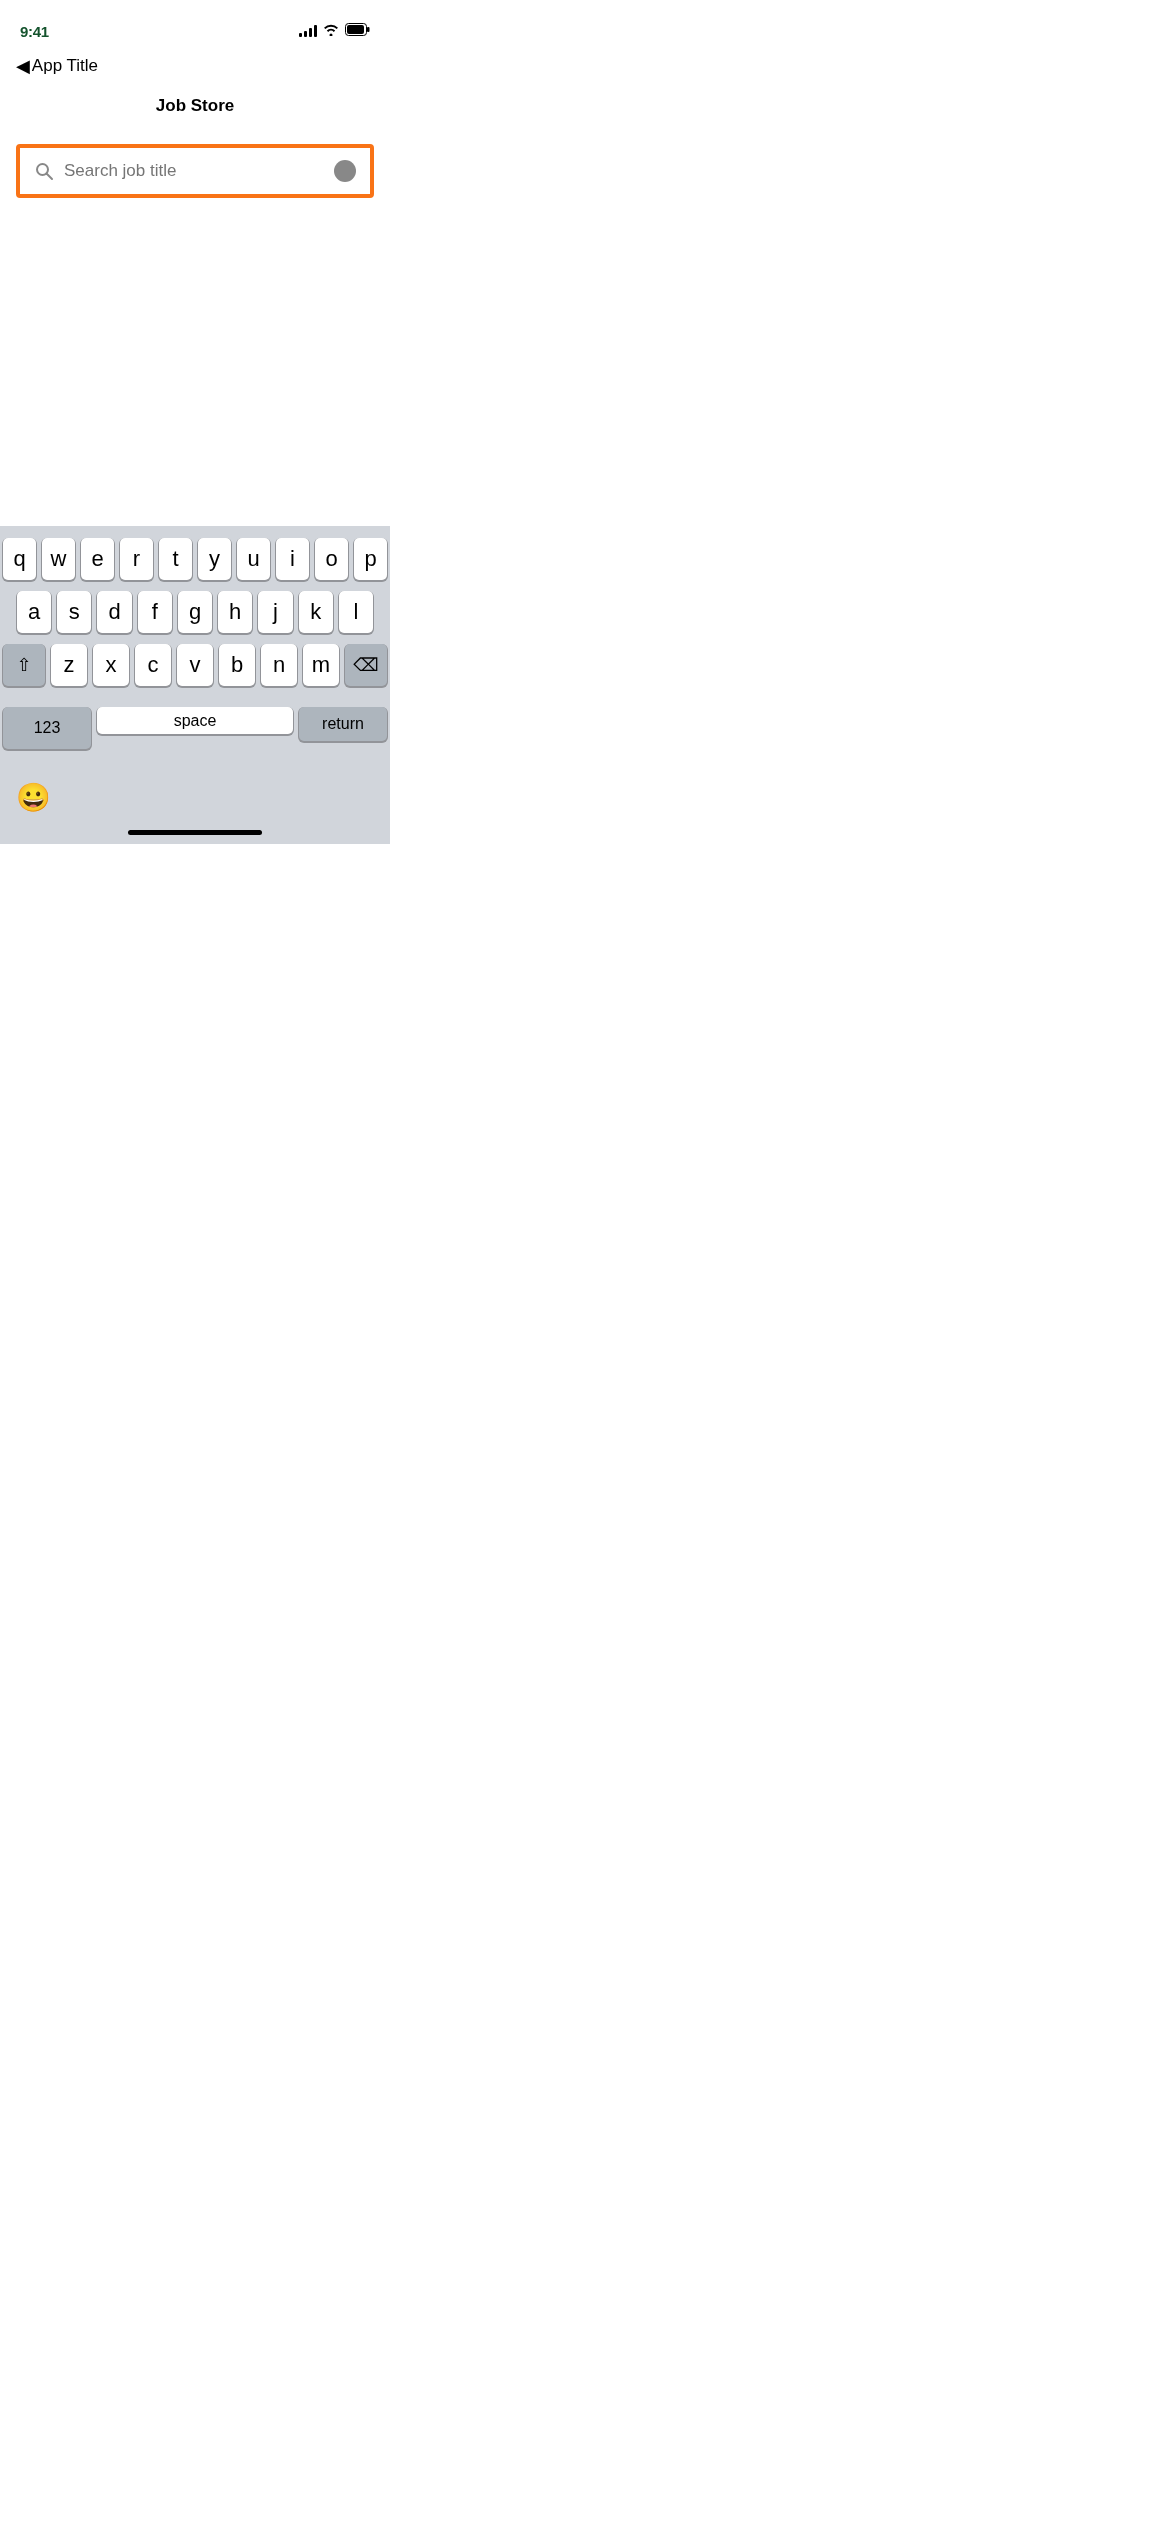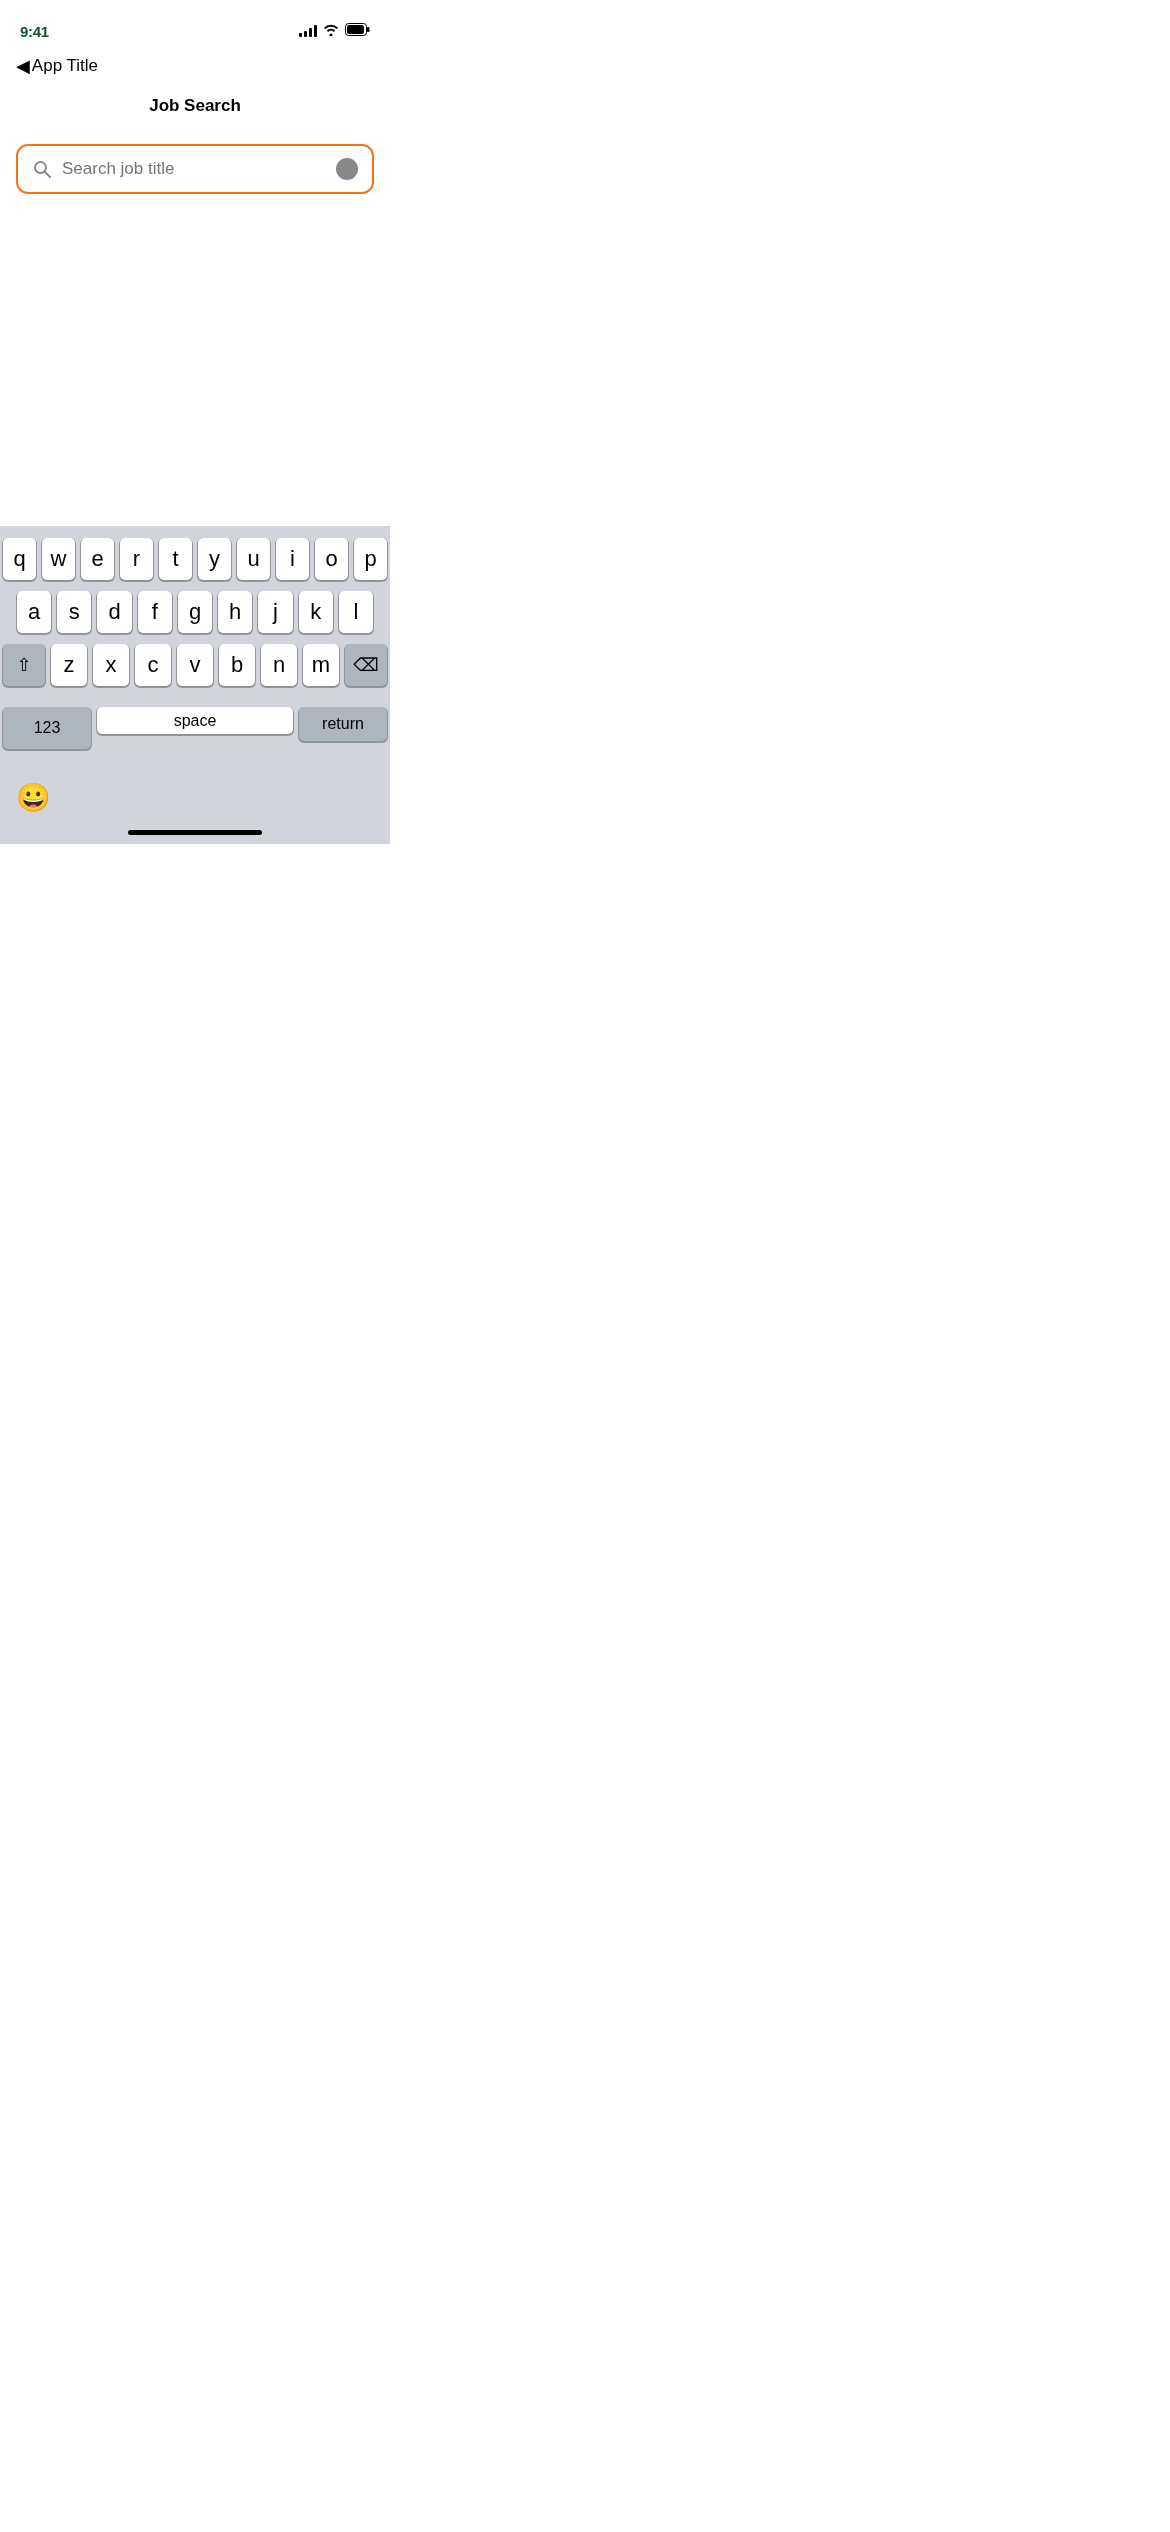--- a/index.html
+++ b/index.html
@@ -86,22 +86,22 @@
     }
 
     
     .search-container {
       padding: 16px 16px 0 16px;
     }
 
     .search-box {
       display: flex;
       align-items: center;
-      border: 2px solid #f97316;
-      border-radius: 12px;
+      border: 4px solid #f97316;
+      border-radius: 4px;
       padding: 12px 14px;
       background: #fff;
       gap: 10px;
     }
 
     .search-icon-wrap {
       flex-shrink: 0;
       color: #888;
       font-size: 20px;
       display: flex;
@@ -293,21 +293,21 @@
     </span>
   </div>
 </div>
 
 <div class="back-nav">
   <span class="back-arrow">◀</span>
   <span class="back-label">App Title</span>
 </div>
 
 <div class="page-header">
-  <span class="page-title">Job Search</span>
+  <span class="page-title">Job Store</span>
 </div>
 
 <div class="search-container">
   <div class="search-box">
     <div class="search-icon-wrap">
       <svg width="20" height="20" viewBox="0 0 20 20" fill="none">
         <circle cx="8.5" cy="8.5" r="5.5" stroke="#888" stroke-width="2"></circle>
         <line x1="12.5" y1="12.5" x2="18" y2="18" stroke="#888" stroke-width="2" stroke-linecap="round"></line>
       </svg>
     </div>

